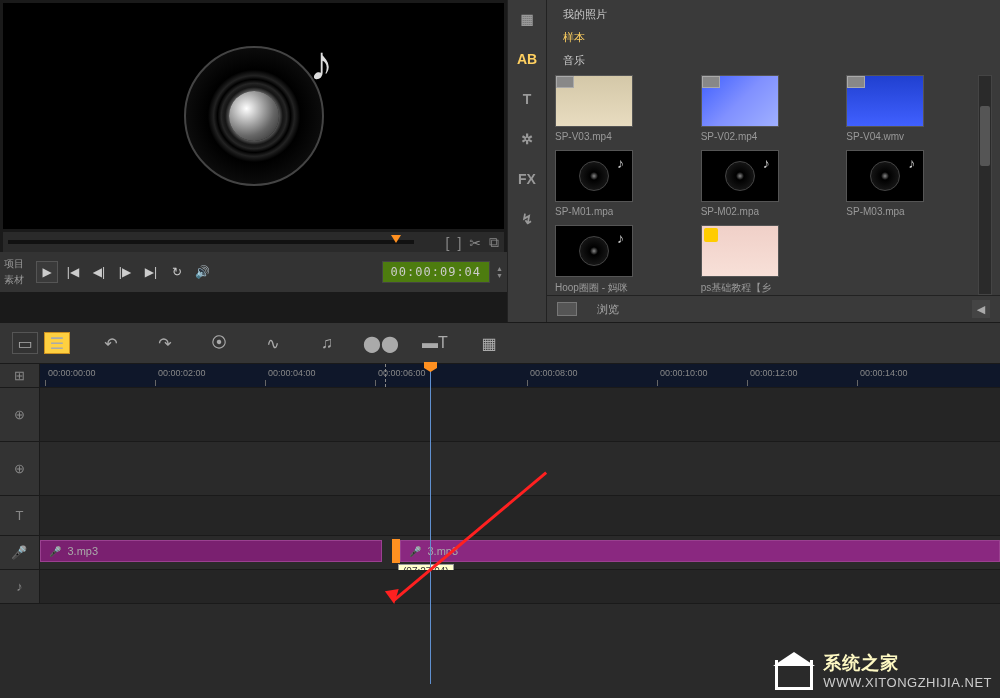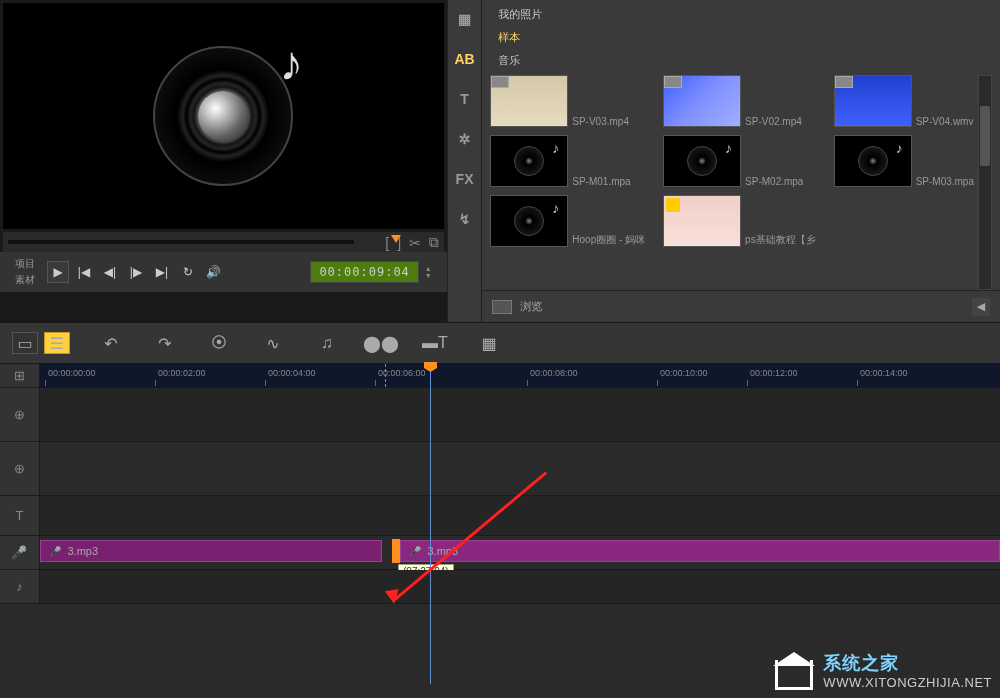--- a/index.html
+++ b/index.html
@@ -9,52 +9,52 @@
 .preview{height:226px;background:#000;margin:3px;position:relative;display:flex;align-items:center;justify-content:center}
 .speaker{width:140px;height:140px;position:relative}
 .speaker-circle{width:140px;height:140px;border-radius:50%;background:radial-gradient(circle,#888 0%,#333 10%,#000 15%,#222 18%,#000 22%,#222 26%,#000 30%,#222 34%,#000 38%,#222 42%,#000 48%,#1a1a1a 100%);border:2px solid #444;position:relative}
 .speaker-center{position:absolute;top:50%;left:50%;transform:translate(-50%,-50%);width:50px;height:50px;border-radius:50%;background:radial-gradient(circle at 35% 35%,#fff,#ccc 20%,#666 60%,#222);box-shadow:0 0 10px rgba(255,255,255,0.5)}
 .note{position:absolute;top:-10px;right:-10px;font-size:48px;color:#ddd;text-shadow:1px 1px 3px #000}
 .playhead-bar{height:20px;background:#2a2a2a;position:relative;margin:0 3px}
 .playhead-track{height:4px;background:#111;position:absolute;top:8px;left:5px;right:90px}
 .playhead-marker{position:absolute;top:3px;left:388px;width:0;height:0;border-left:5px solid transparent;border-right:5px solid transparent;border-top:8px solid #ff9020}
 .bracket-icons{position:absolute;right:5px;top:2px;display:flex;gap:8px;align-items:center}
 .ico{color:#888;cursor:pointer;font-size:14px}
-.controls{height:40px;display:flex;align-items:center;padding:0 15px;gap:4px;background:#333}
+.controls{height:40px;display:flex;align-items:center;padding:0 4px;gap:4px;background:#333}
 .mode-labels{display:flex;flex-direction:column;gap:2px;margin-right:8px}
 .mode-labels span{font-size:10px;color:#999}
 .ctrl-btn{width:22px;height:22px;display:flex;align-items:center;justify-content:center;color:#ccc;cursor:pointer;font-size:12px}
 .play-btn{border:1px solid #555;background:#3a3a3a}
 .timecode{margin-left:auto;background:#4d7c0f;border:1px solid #444;padding:3px 8px;font-family:monospace;font-size:12px;letter-spacing:1px;color:#ccc}
 .tc-arrows{display:flex;flex-direction:column;margin-left:2px}
 .tc-arrows span{font-size:7px;line-height:7px;color:#888;cursor:pointer}
 .tool-col{width:40px;background:#3a3a3a;display:flex;flex-direction:column;align-items:center;padding-top:8px;gap:18px;border-left:1px solid #222;border-right:1px solid #222}
 .tool-btn{width:28px;height:22px;display:flex;align-items:center;justify-content:center;color:#999;cursor:pointer;font-size:14px;font-weight:bold}
 .lib-panel{flex:1;background:#3a3a3a;display:flex;flex-direction:column}
 .lib-tree{padding:5px 10px;display:flex;flex-direction:column;gap:4px}
 .tree-item{padding:2px 6px;cursor:pointer;color:#ccc}
 .tree-item.sel{color:#ffd060}
 .thumbs-wrap{flex:1;display:flex;gap:4px;padding:0 8px}
 .thumbs{flex:1;display:grid;grid-template-columns:repeat(3,1fr);gap:8px 18px;align-content:start}
-.thumb{display:flex;align-items:flex-end;gap:4px;cursor:pointer}
+.thumb{display:flex;flex-direction:column;align-items:flex-start;gap:4px;cursor:pointer}
 .thumb-img{width:78px;height:52px;background:#222;border:1px solid #555;position:relative;overflow:hidden}
 .thumb-img.beige{background:linear-gradient(#d4c8a8,#e8dcc0)}
 .thumb-img.blue-pix{background:linear-gradient(135deg,#4060ff,#8090ff,#a0b0ff)}
 .thumb-img.blue{background:linear-gradient(#2040d0,#4060ff)}
 .thumb-img.black{background:#000}
 .thumb-img.files{background:#2a2a30}
 .thumb-img.pink{background:linear-gradient(#f0d0c8,#f8e0d8)}
 .thumb-speaker{position:absolute;top:50%;left:50%;transform:translate(-50%,-50%);width:30px;height:30px;border-radius:50%;background:radial-gradient(circle,#888 0%,#000 20%,#222 100%);border:1px solid #444}
 .thumb-note{position:absolute;top:4px;right:8px;font-size:14px;color:#ccc}
 .vid-badge{position:absolute;top:0;left:0;width:18px;height:12px;background:#888;border:1px solid #aaa}
 .yellow-dot{position:absolute;top:2px;left:2px;width:14px;height:14px;background:#ffcc00;border-radius:2px}
 .thumb-label{font-size:10px;color:#999;white-space:nowrap;overflow:hidden;max-width:90px;text-align:center}
 .vscroll{width:14px;background:#2a2a2a;border:1px solid #444;position:relative}
 .vscroll-thumb{position:absolute;top:30px;left:1px;right:1px;height:60px;background:#555;border-radius:2px}
-.lib-footer{height:32px;border-top:1px solid #222;display:flex;align-items:center;padding:0 10px;gap:8px}
+.lib-footer{height:32px;border-top:1px solid #222;display:flex;align-items:center;padding:0 10px;gap:20px}
 .browse-ico{width:20px;height:14px;background:#555;border:1px solid #777}
 .scroll-left{margin-left:auto;width:18px;height:18px;background:#444;display:flex;align-items:center;justify-content:center;color:#aaa}
 .toolbar{height:42px;background:#353535;border-top:1px solid #1a1a1a;border-bottom:1px solid #1a1a1a;display:flex;align-items:center;padding:0 12px;gap:28px}
 .tb-group{display:flex;gap:6px;align-items:center}
 .tb-btn{width:26px;height:22px;display:flex;align-items:center;justify-content:center;cursor:pointer;color:#aaa;font-size:16px}
 .tb-btn.story{background:#333;border:1px solid #555}
 .tb-btn.timeline{background:#ffd040;border:1px solid #cc9020}
 .timeline-area{background:#2a2a2a}
 .ruler-row{height:24px;display:flex;border-bottom:1px solid #1a1a1a}
 .track-head{width:40px;background:#333;border-right:1px solid #1a1a1a;display:flex;align-items:center;justify-content:center;color:#888;font-size:13px}
@@ -75,21 +75,21 @@
 .time-tip{position:absolute;left:358px;top:28px;background:#ffffcc;color:#333;padding:1px 4px;font-size:10px;border:1px solid #999}
 .cut-line{position:absolute;left:345px;top:0;width:0;height:100%;border-left:1px dashed #888;z-index:4}
 .arrow-annot{position:absolute;left:392px;top:430px;width:220px;height:170px;z-index:20;pointer-events:none}
 .arrow-line{position:absolute;width:3px;height:200px;background:#ff2020;transform:rotate(50deg);transform-origin:bottom left;left:0;bottom:0}
 .arrow-head{position:absolute;left:-6px;bottom:-4px;width:0;height:0;border-left:7px solid transparent;border-right:7px solid transparent;border-top:14px solid #ff2020;transform:rotate(-10deg)}
 .watermark{position:absolute;right:8px;bottom:8px;display:flex;align-items:center;gap:6px;z-index:30}
 .wm-logo{width:42px;height:38px;position:relative}
 .wm-house{width:38px;height:30px;border:3px solid #fff;border-top:none;position:absolute;bottom:0}
 .wm-roof{position:absolute;top:0;left:-2px;width:0;height:0;border-left:21px solid transparent;border-right:21px solid transparent;border-bottom:14px solid #fff}
 .wm-text{display:flex;flex-direction:column}
-.wm-cn{font-size:18px;color:#7dd3fc;font-weight:bold;letter-spacing:1px}
+.wm-cn{font-size:18px;color:#fef9c3;font-weight:bold;letter-spacing:1px}
 .wm-en{font-size:13px;color:#ccc;letter-spacing:0.5px}
 </style>
 </head>
 <body>
 
 <div class="top">
   <div class="left-panel">
     <div class="preview">
       <div class="speaker">
         <div class="speaker-circle">

